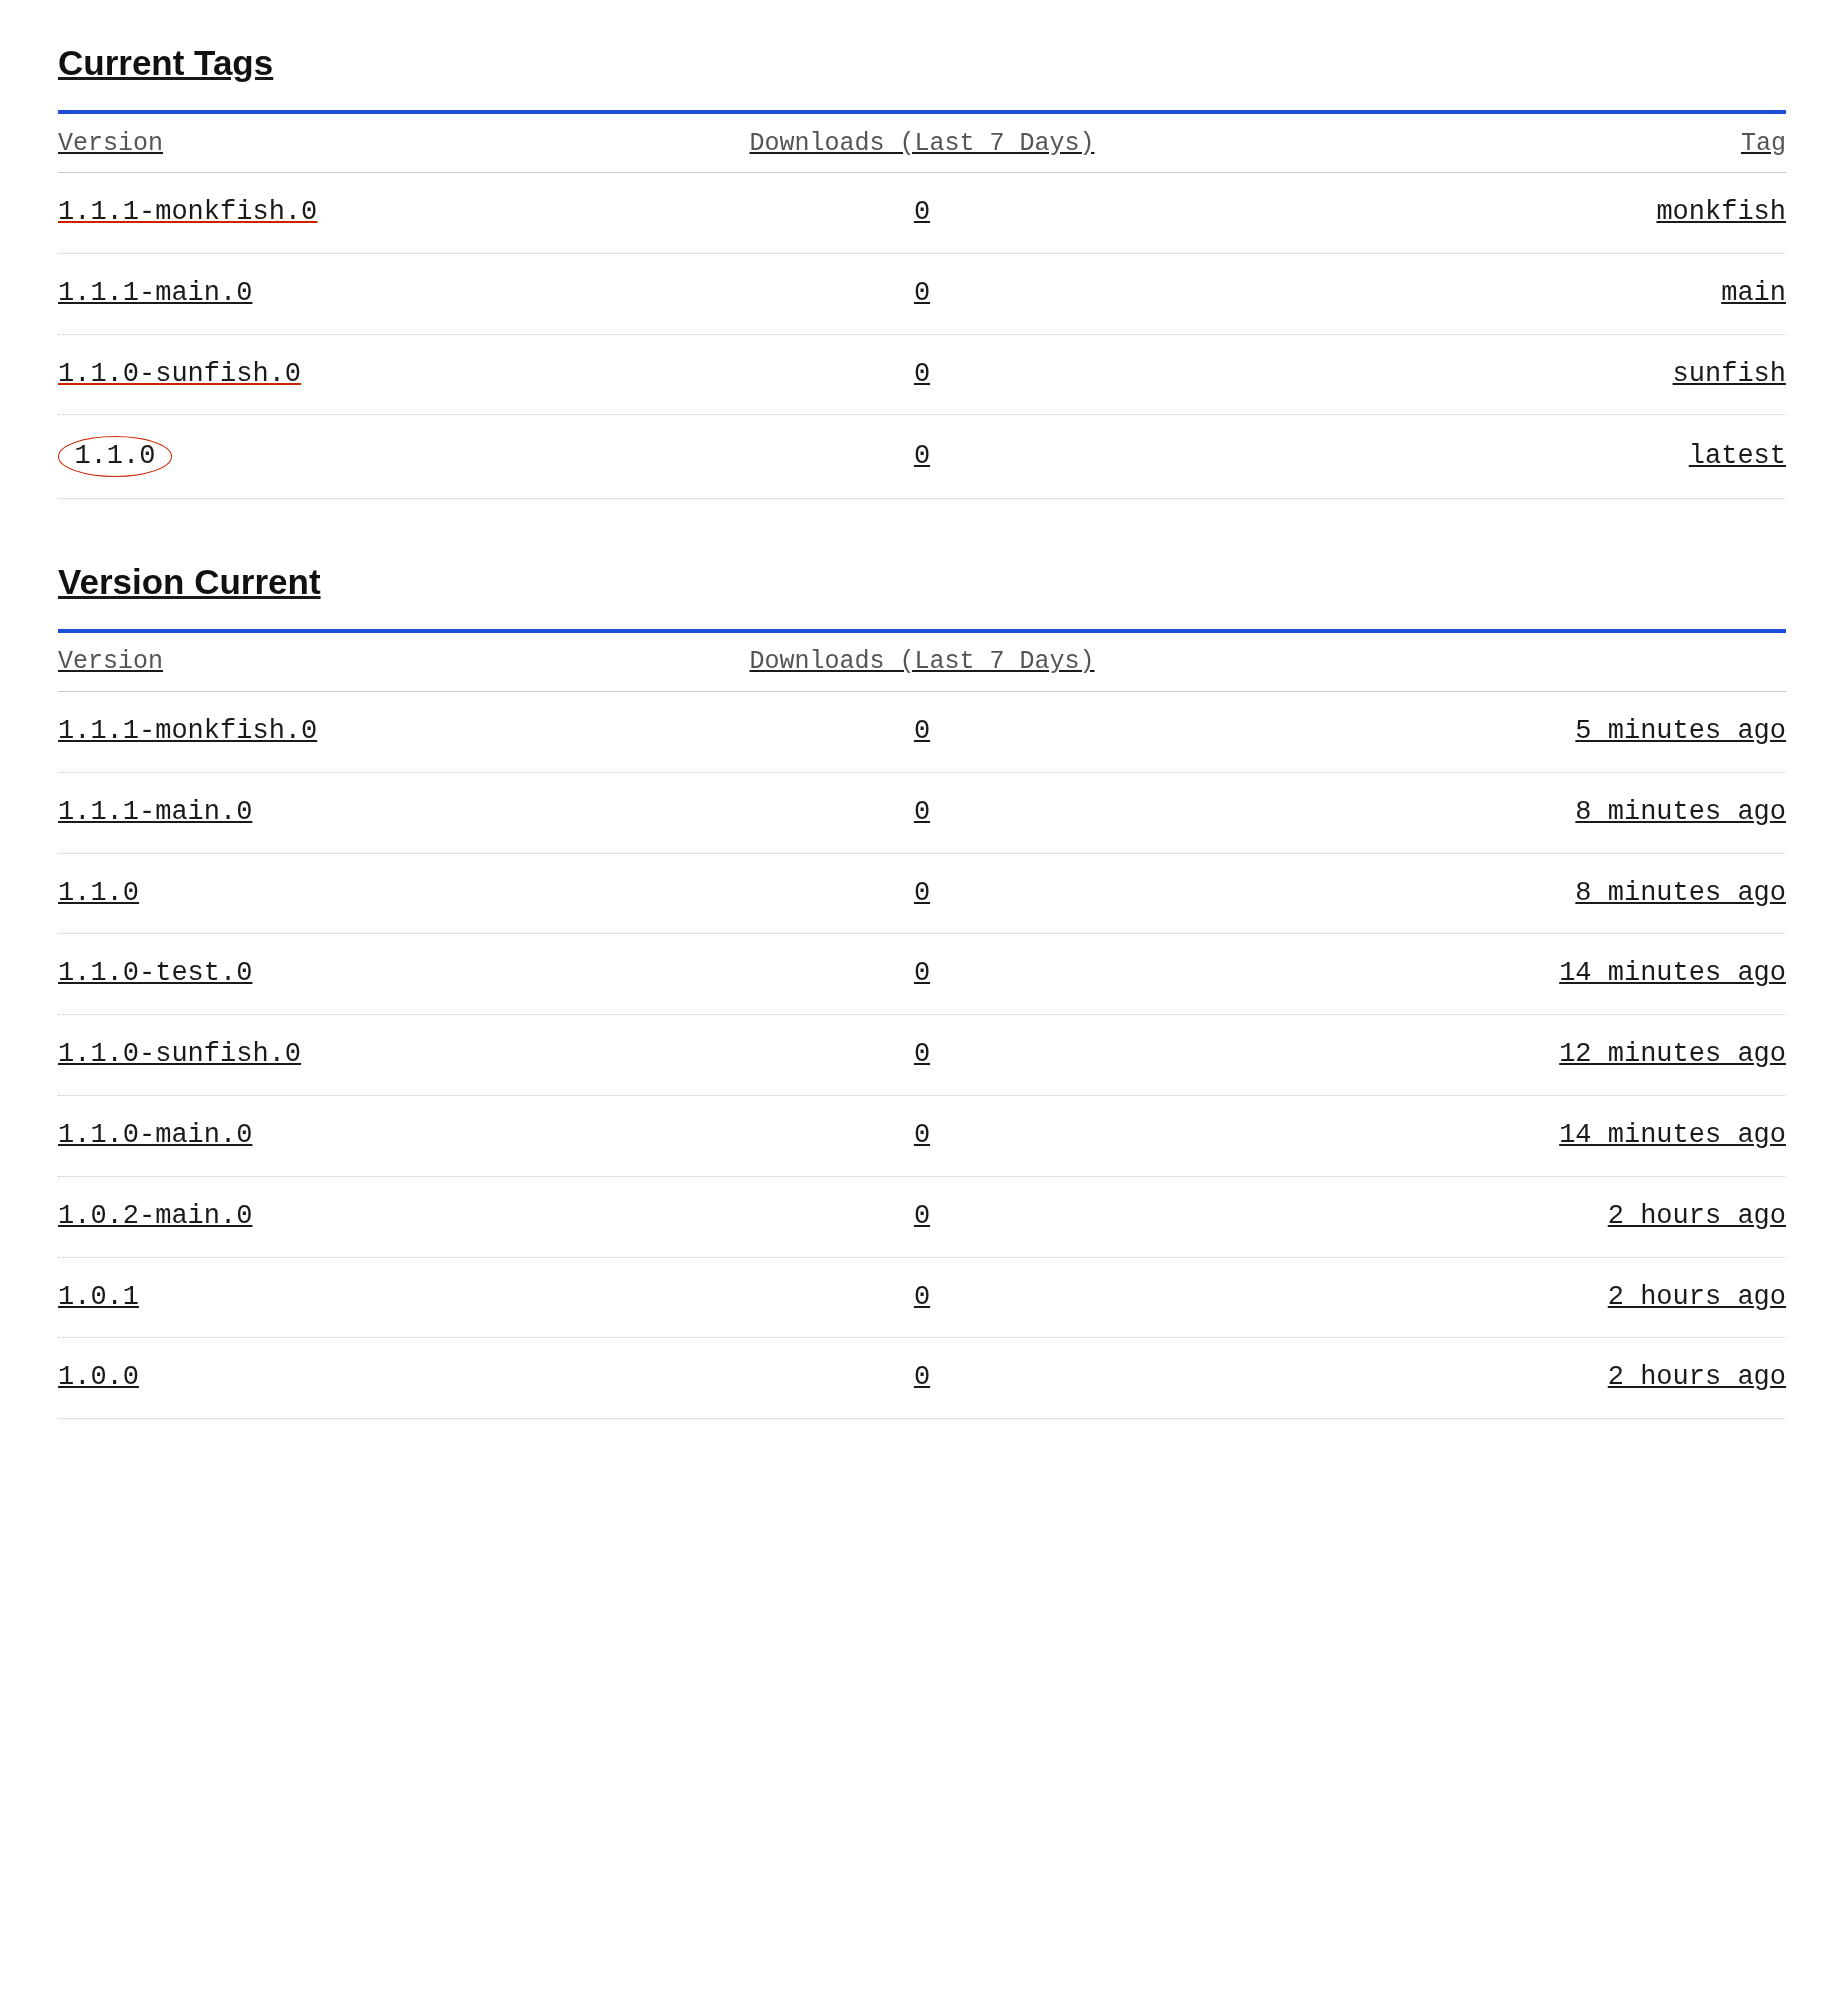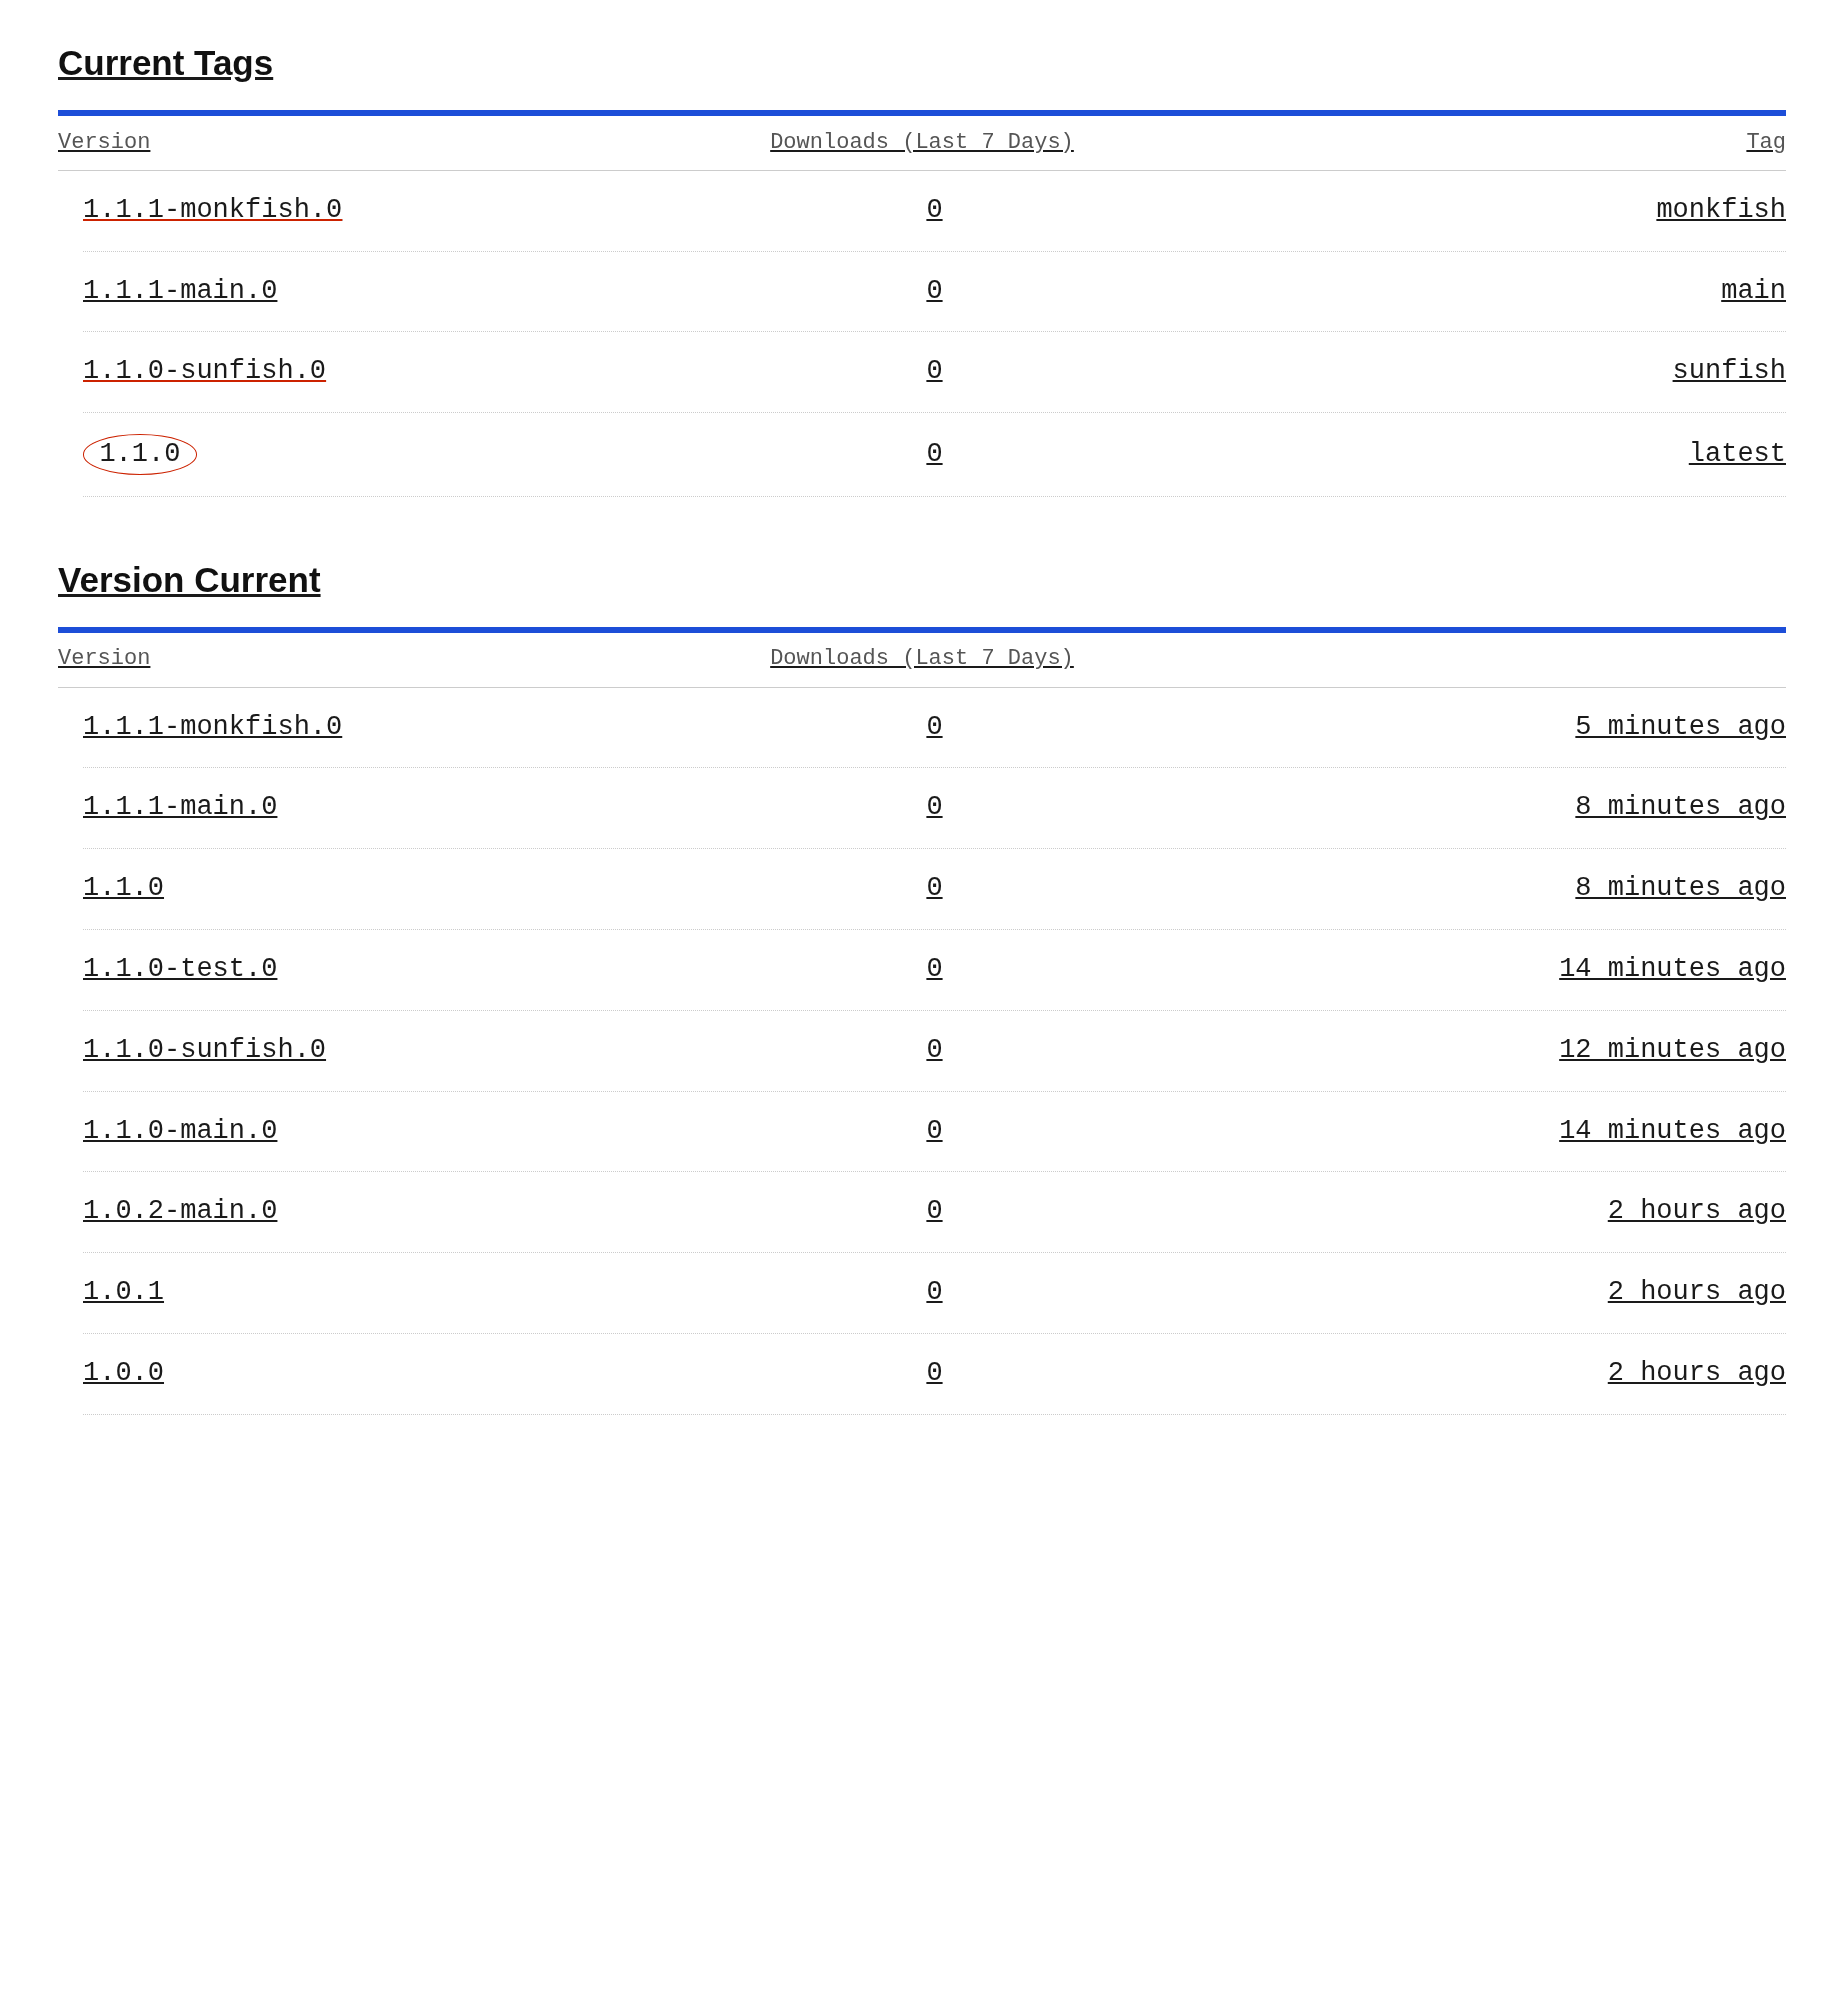--- a/index.html
+++ b/index.html
@@ -26,46 +26,45 @@
     }
 
     .table-container {
       width: 100%;
       margin-bottom: 58px;
     }
 
     .table-header {
       display: grid;
       grid-template-columns: 1fr 1fr 1fr;
-      border-top: 6px solid #1d4ed8;
+      border-top: 4px solid #1d4ed8;
       border-bottom: 1px solid #ccc;
       padding: 11.5px 0;
       color: #555;
-      font-size: 22px;
+      font-size: 25px;
     }
 
     .table-header .col-version {
       text-align: left;
     }
 
     .table-header .col-downloads {
       text-align: center;
     }
 
     .table-header .col-right {
       text-align: right;
     }
 
     .table-row {
       display: grid;
       grid-template-columns: 1fr 1fr 1fr;
       border-bottom: 1px dotted #ccc;
       padding: 21px 0;
       align-items: center;
-      margin-left: 25px;
     }
 
     .col-version {
       text-align: left;
     }
 
     .col-downloads {
       text-align: center;
     }
 

